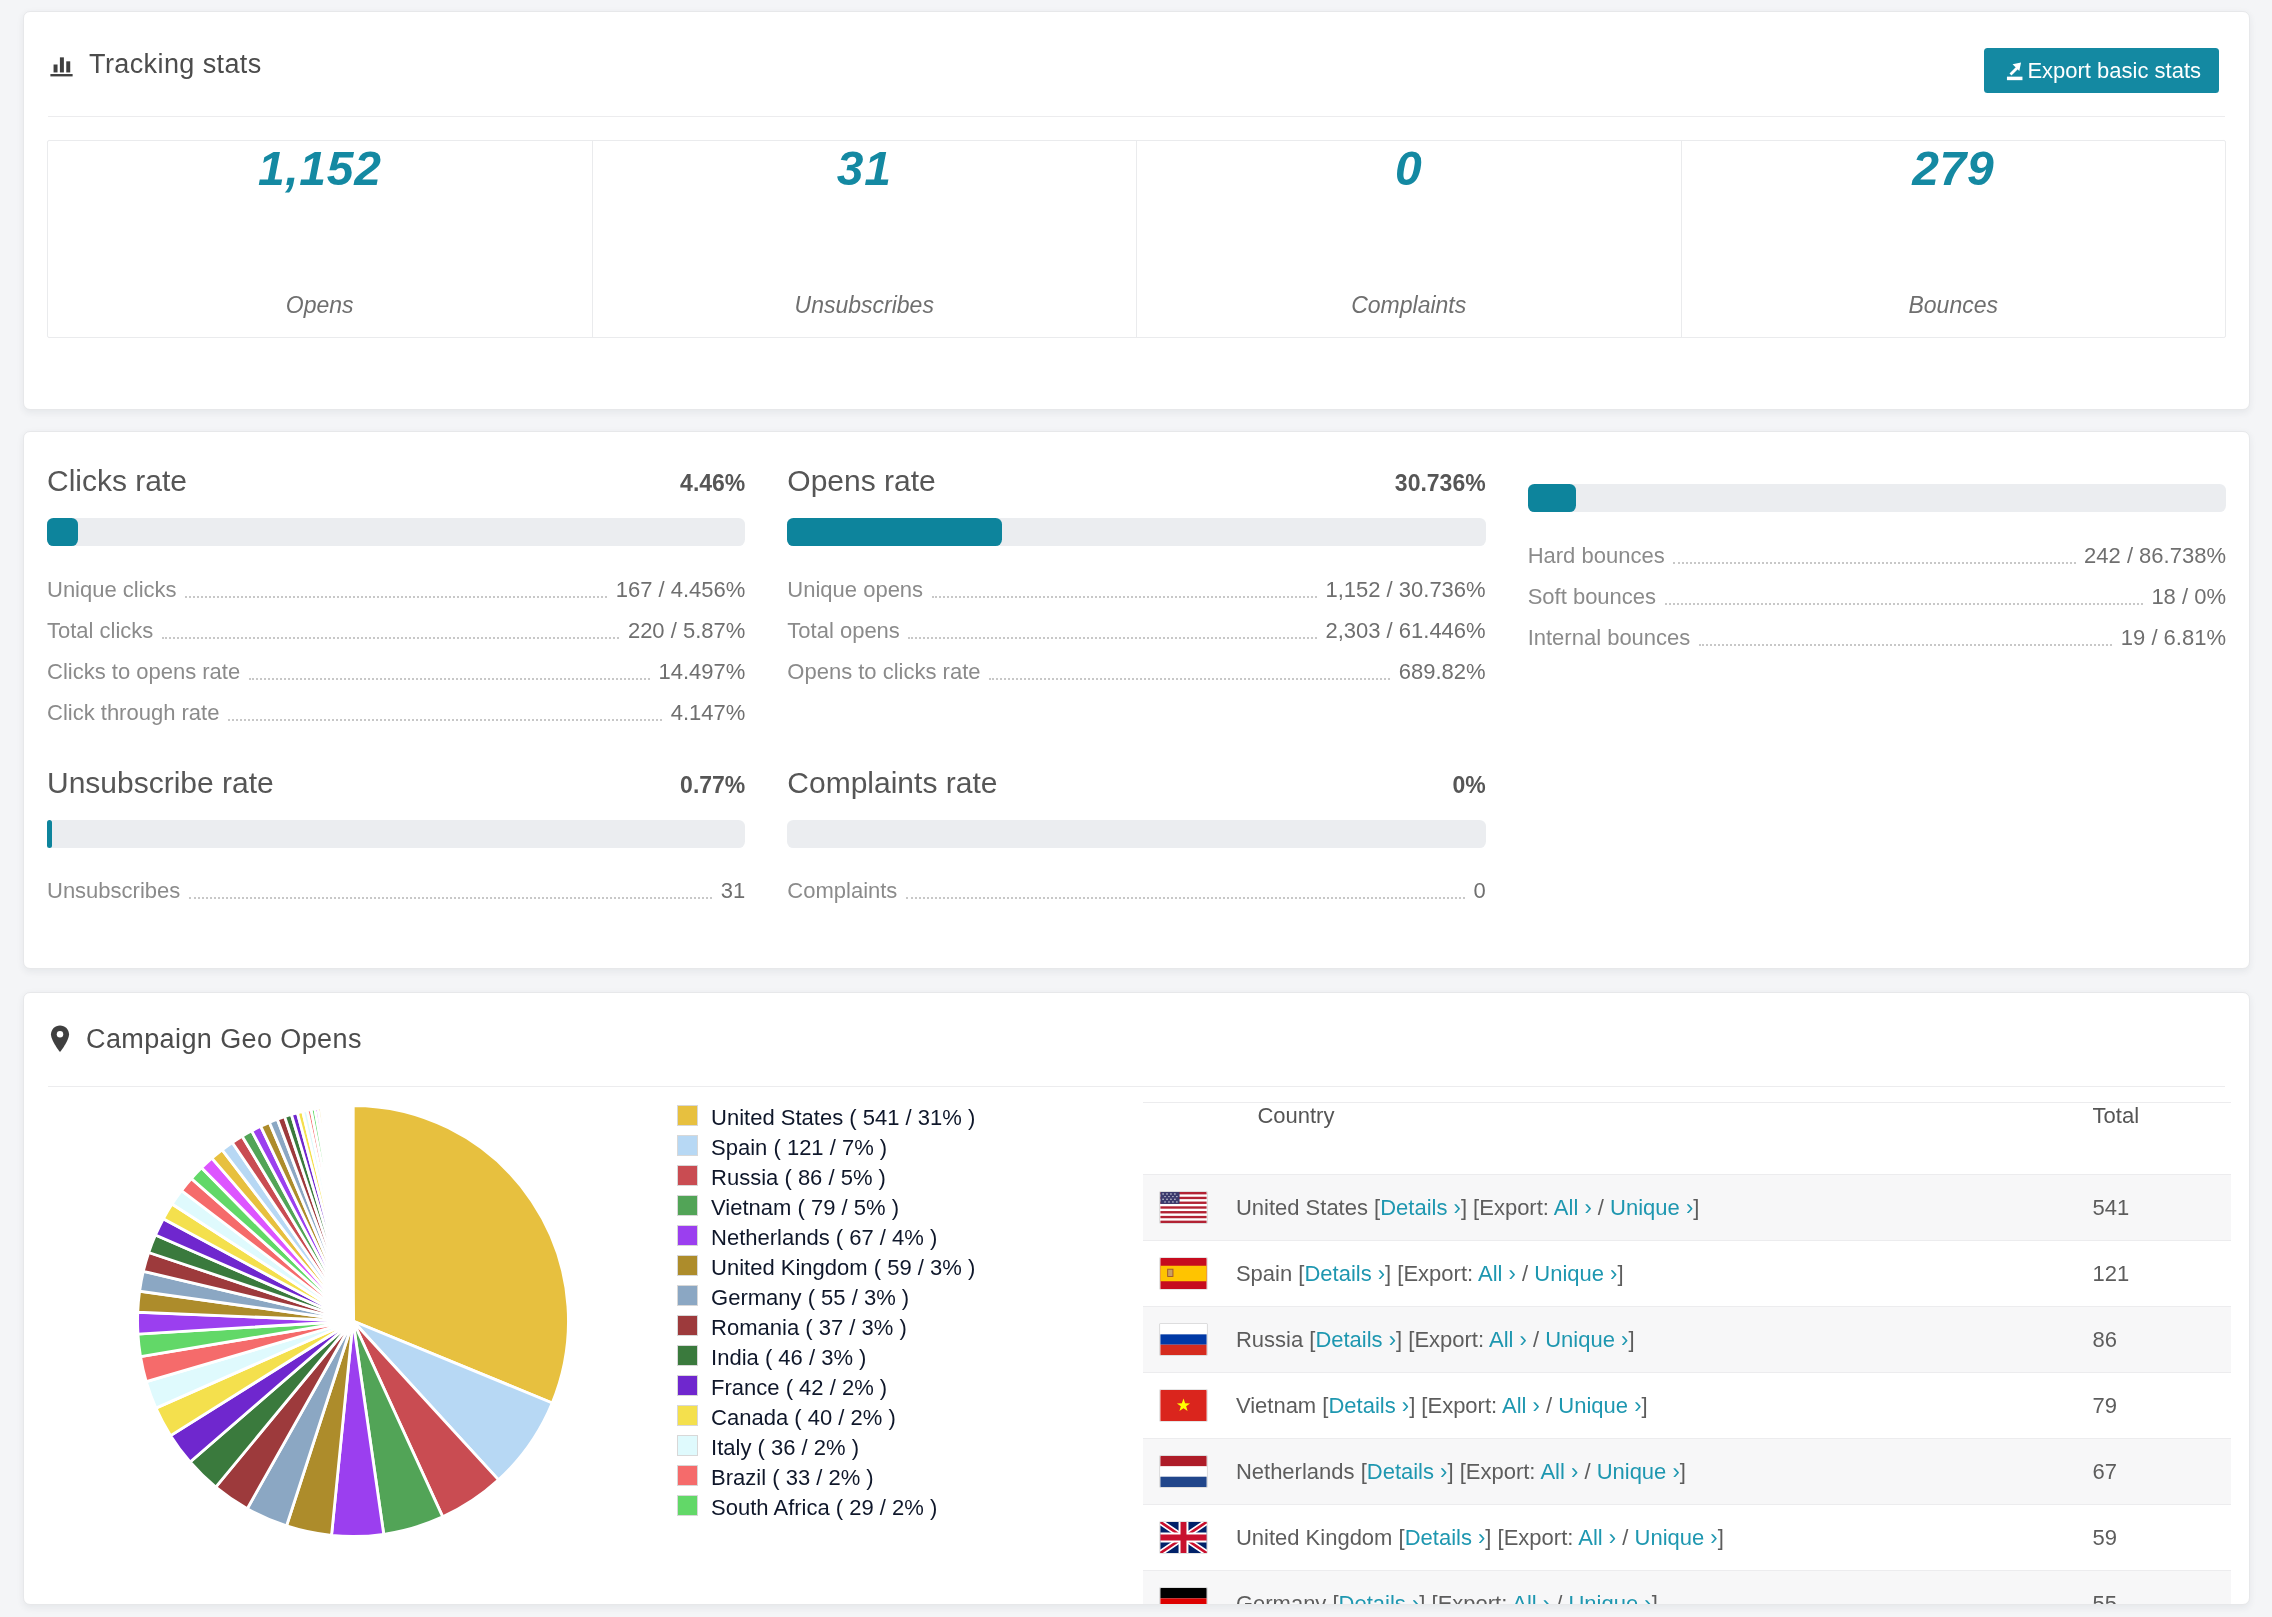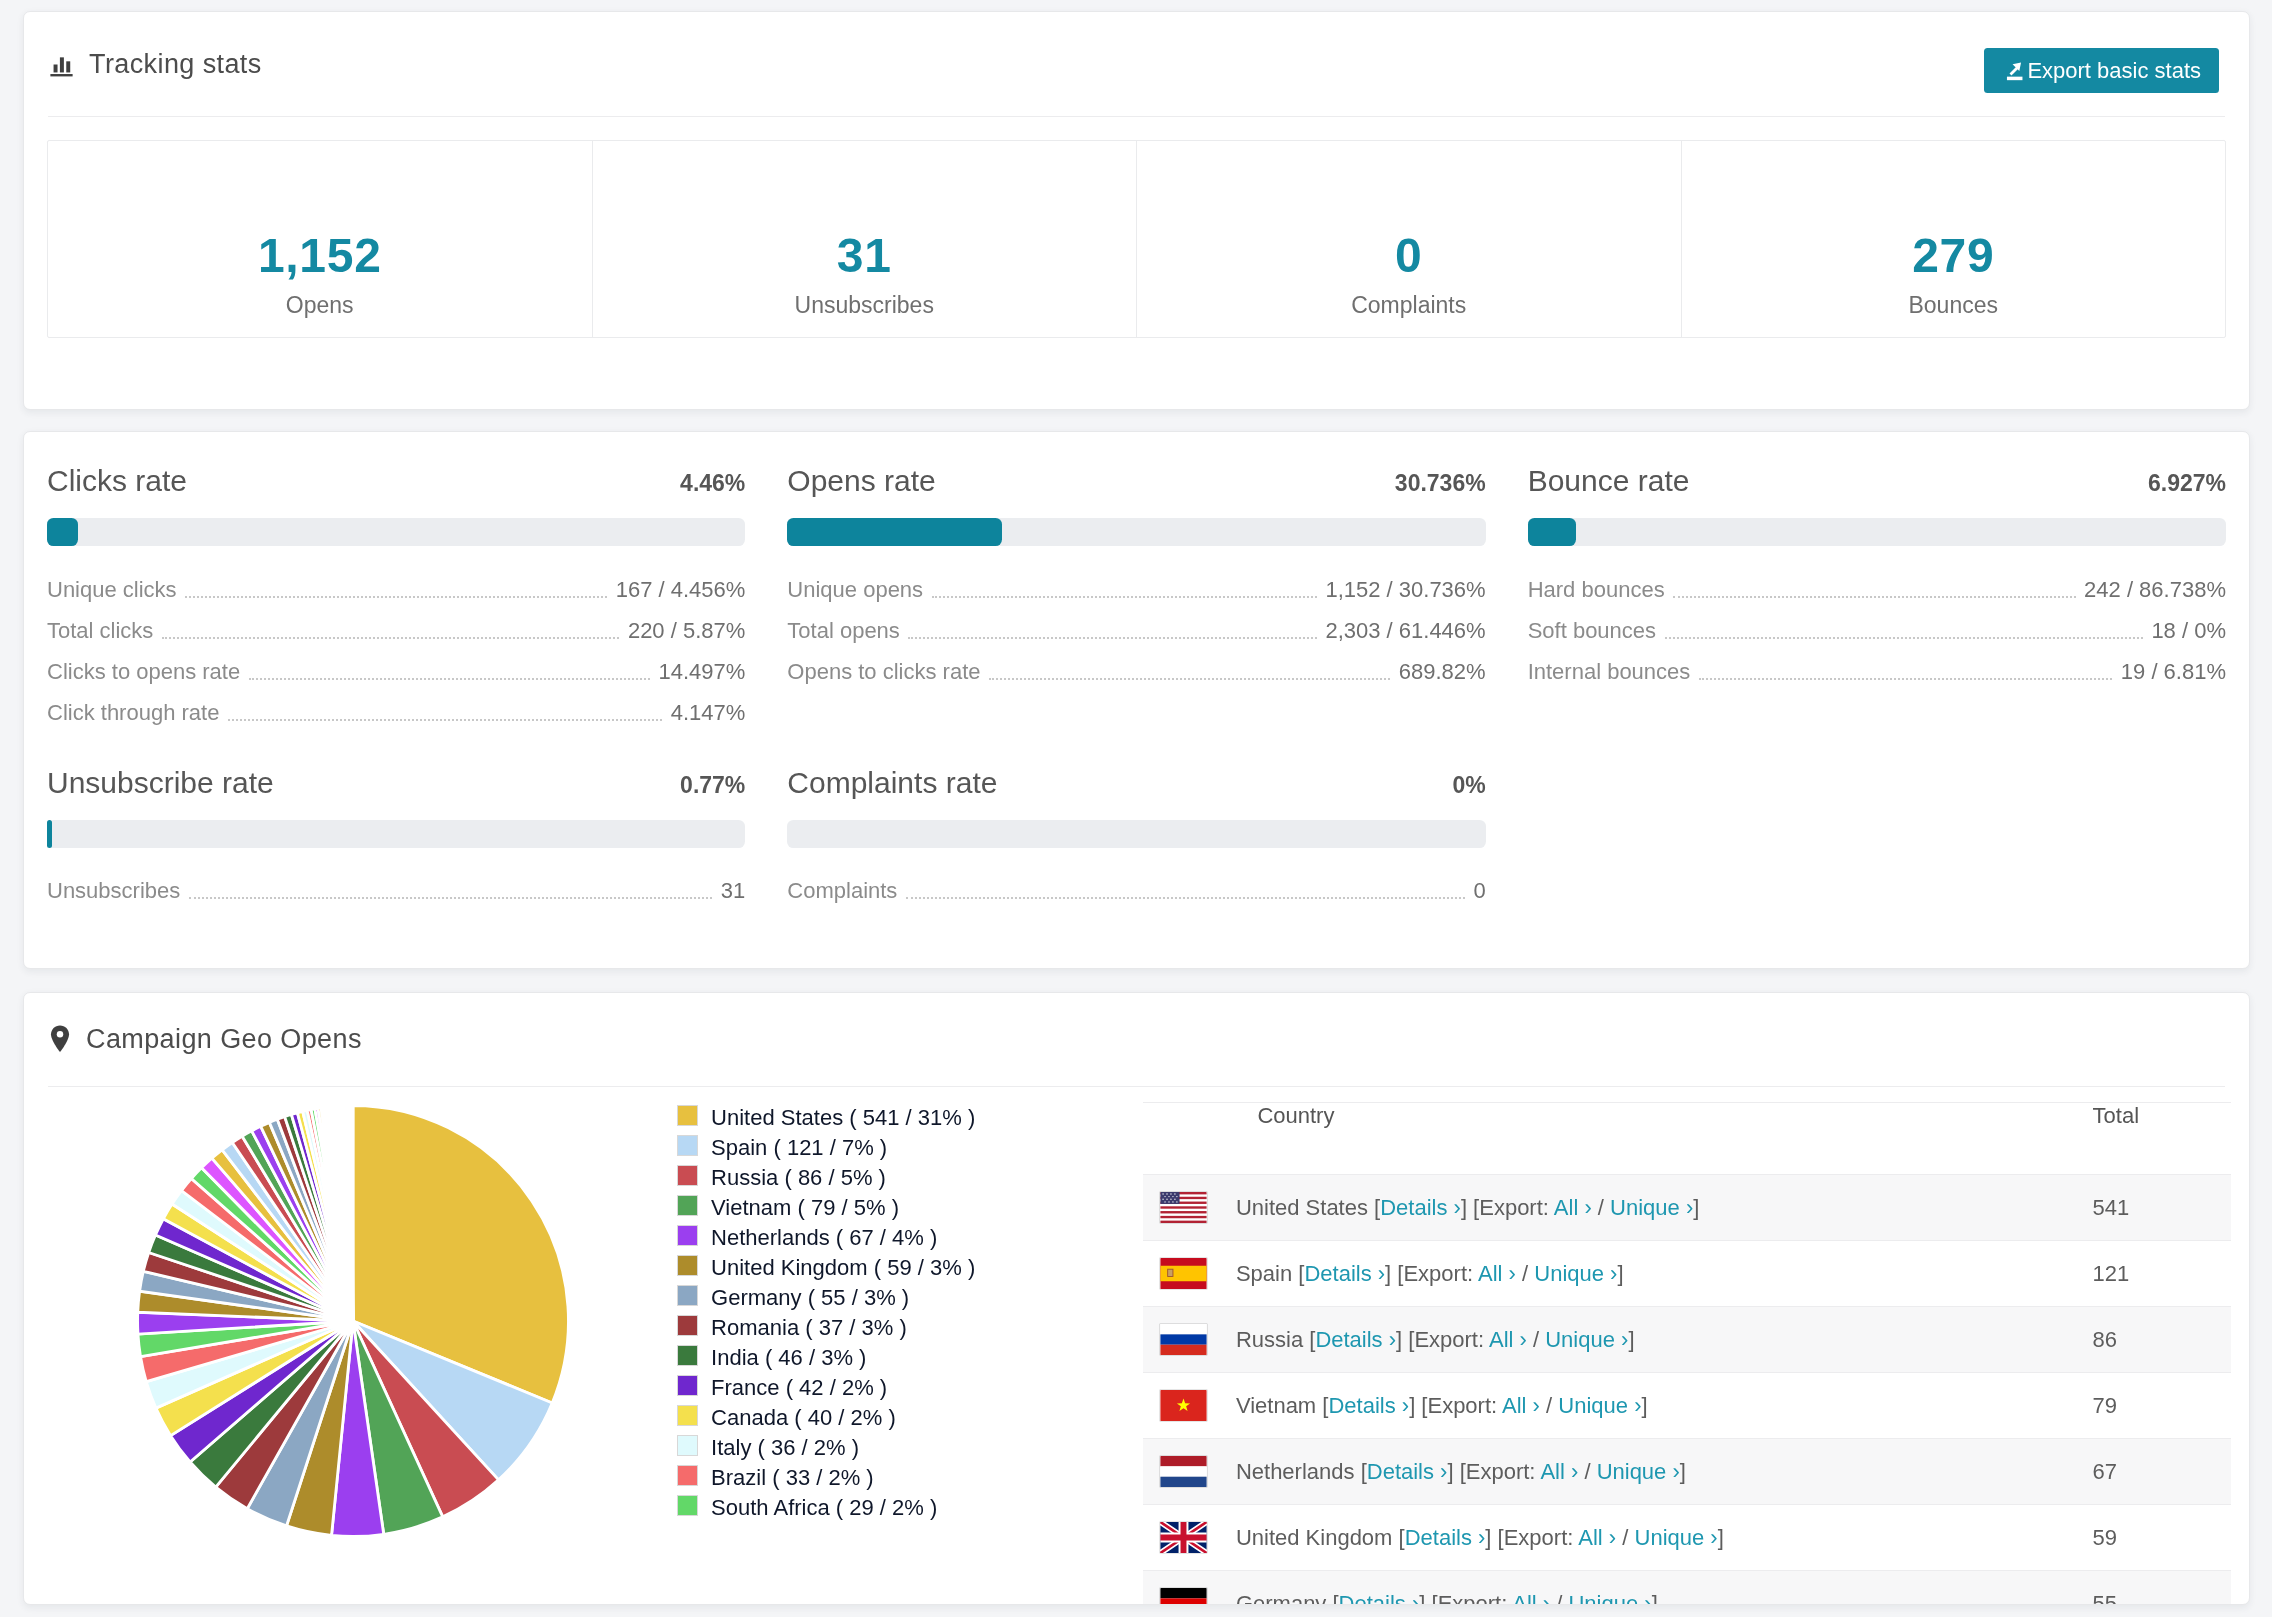--- a/index.html
+++ b/index.html
@@ -16,22 +16,22 @@
   .card-header{display:flex;align-items:center;margin:0 24px;height:105px;
     border-bottom:0.7px solid var(--divider);}
   .card-title{font-size:27px;color:var(--text-dark);margin-left:14px;letter-spacing:0.4px;}
   .hicon{flex:0 0 auto;display:flex;align-items:center;}
   
   #card-tracking{margin-top:11.3px;height:399px;}
   .export-btn{margin-left:auto;display:flex;align-items:center;gap:1px;height:45px;
     padding:0 18.4px;background:var(--accent);border:none;border-radius:3.5px;color:#fff;
     font-size:22px;font-family:inherit;cursor:pointer;margin-right:5.6px;margin-top:12.7px;}
   .stats-row{display:flex;margin:23px;height:198px;border:0.7px solid #EAEBED;border-radius:2.1px;}
-  .stat-cell{flex:1;display:flex;flex-direction:column;align-items:center;justify-content:flex-end;
-    border-left:0.7px solid #EAEBED;padding-bottom:18.4px;}
+  .stat-cell{flex:1;display:flex;flex-direction:column;align-items:center;justify-content:space-between;
+    border-left:0.7px solid #EAEBED;padding-bottom:18.4px;font-style:italic;}
   .stat-cell:first-child{border-left:none}
   .stat-value{font-size:48px;font-weight:700;color:var(--accent);letter-spacing:0.7px;}
   .stat-label{font-size:23px;color:var(--text-gray);margin-top:8.5px;}
   
   #card-rates{margin-top:21px;padding:32px 23px 64px;}
   .rates-grid{display:grid;grid-template-columns:repeat(3,1fr);column-gap:42px;row-gap:40px;}
   .rate-head{display:flex;justify-content:space-between;align-items:baseline;}
   .rate-title{font-size:30px;font-weight:400;color:#565656;}
   .rate-value{font-size:23px;font-weight:700;color:#565656;}
   .rate-bar{margin-top:20px;height:28px;background:var(--bar-track);border-radius:6.4px;position:relative;}
@@ -160,24 +160,20 @@
             <span class="d-val">2,303 / 61.446%</span>
           </div>
           <div class="d-row">
             <span class="d-label">Opens to clicks rate</span>
             <span class="leader"></span>
             <span class="d-val">689.82%</span>
           </div>
         </div>
     </div>
     <div class="rate-block">
-      <div class="rate-head">
-        <span class="rate-title">Bounce rate</span>
-        <span class="rate-value">6.927%</span>
-      </div>
       <div class="rate-bar">
           <div class="rate-fill" style="width: 6.927%;"></div>
         </div>
       <div class="rate-rows">
           <div class="d-row">
             <span class="d-label">Hard bounces</span>
             <span class="leader"></span>
             <span class="d-val">242 / 86.738%</span>
           </div>
           <div class="d-row">

